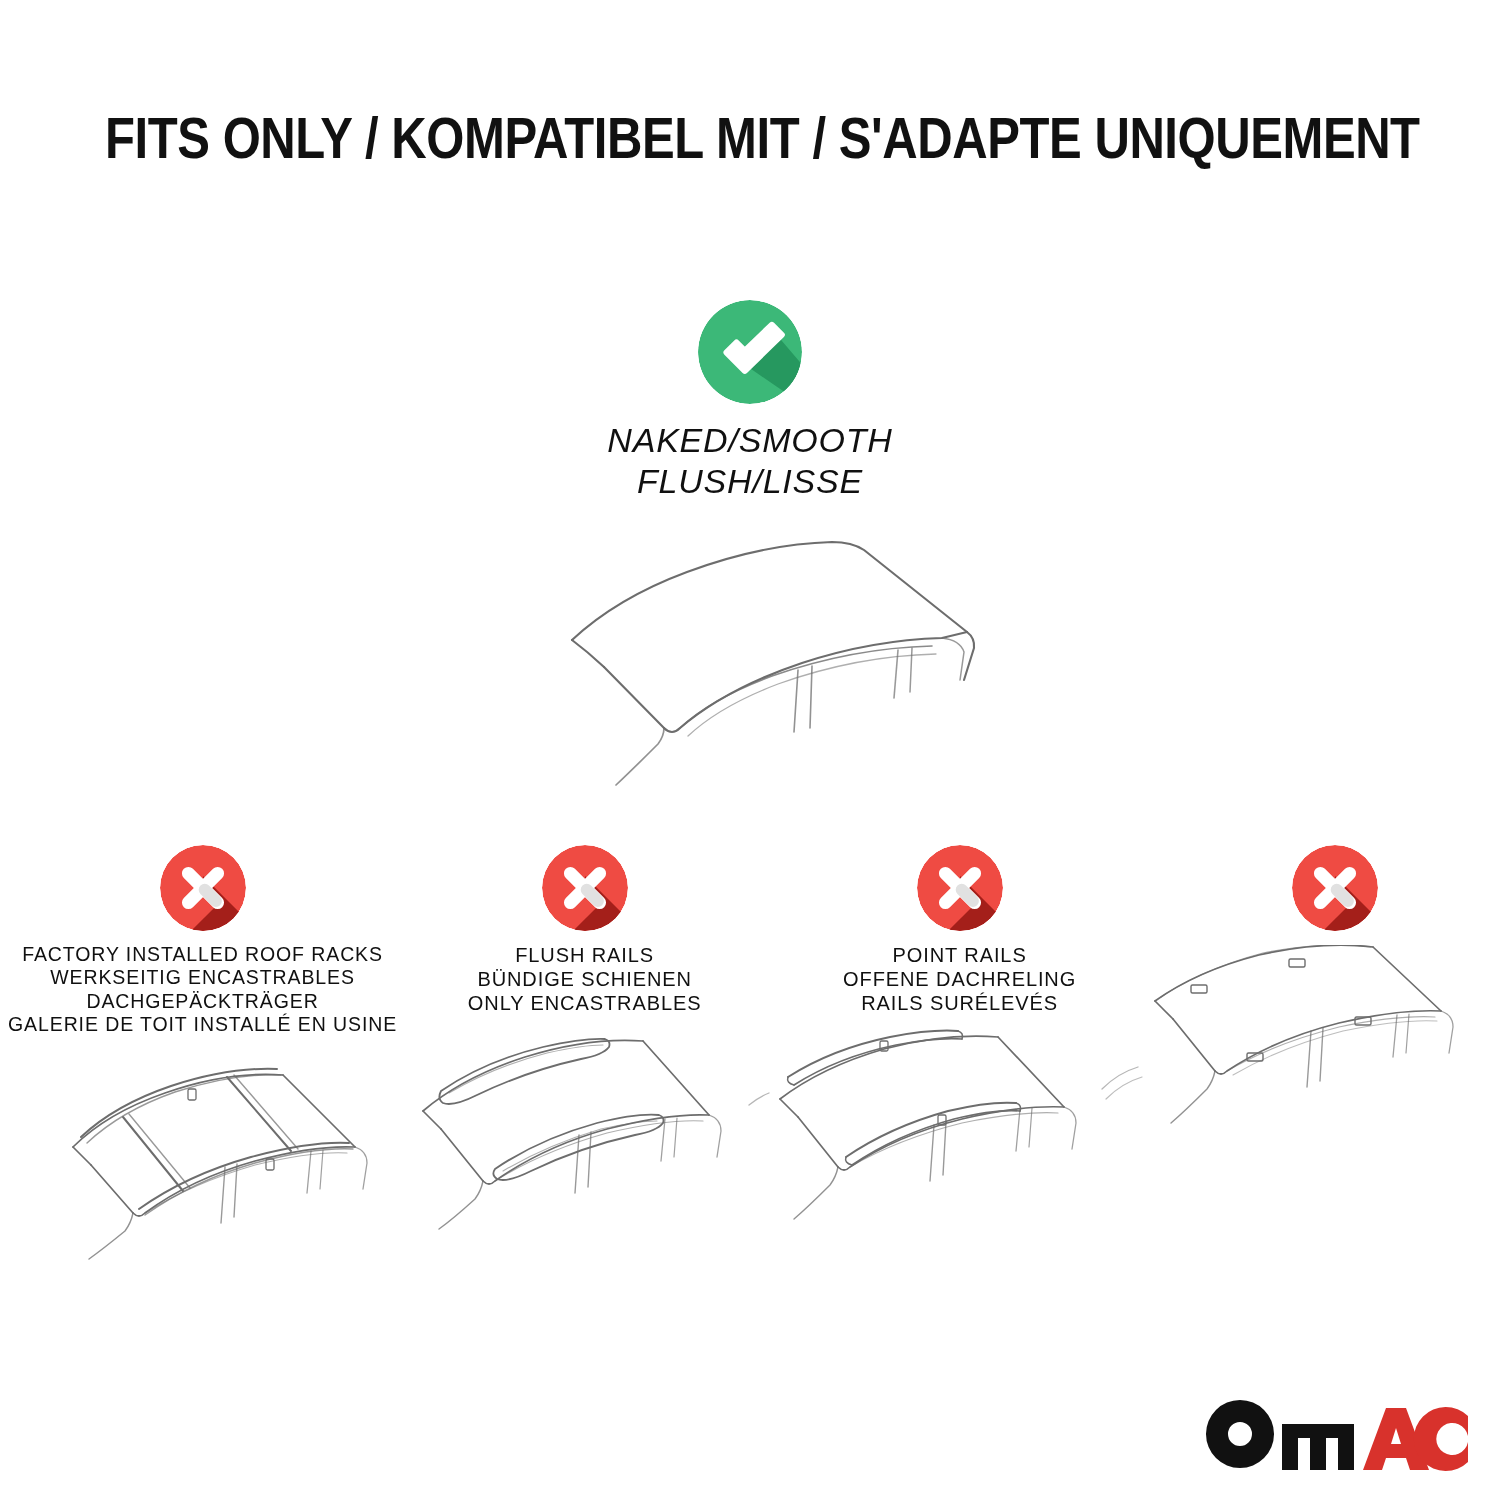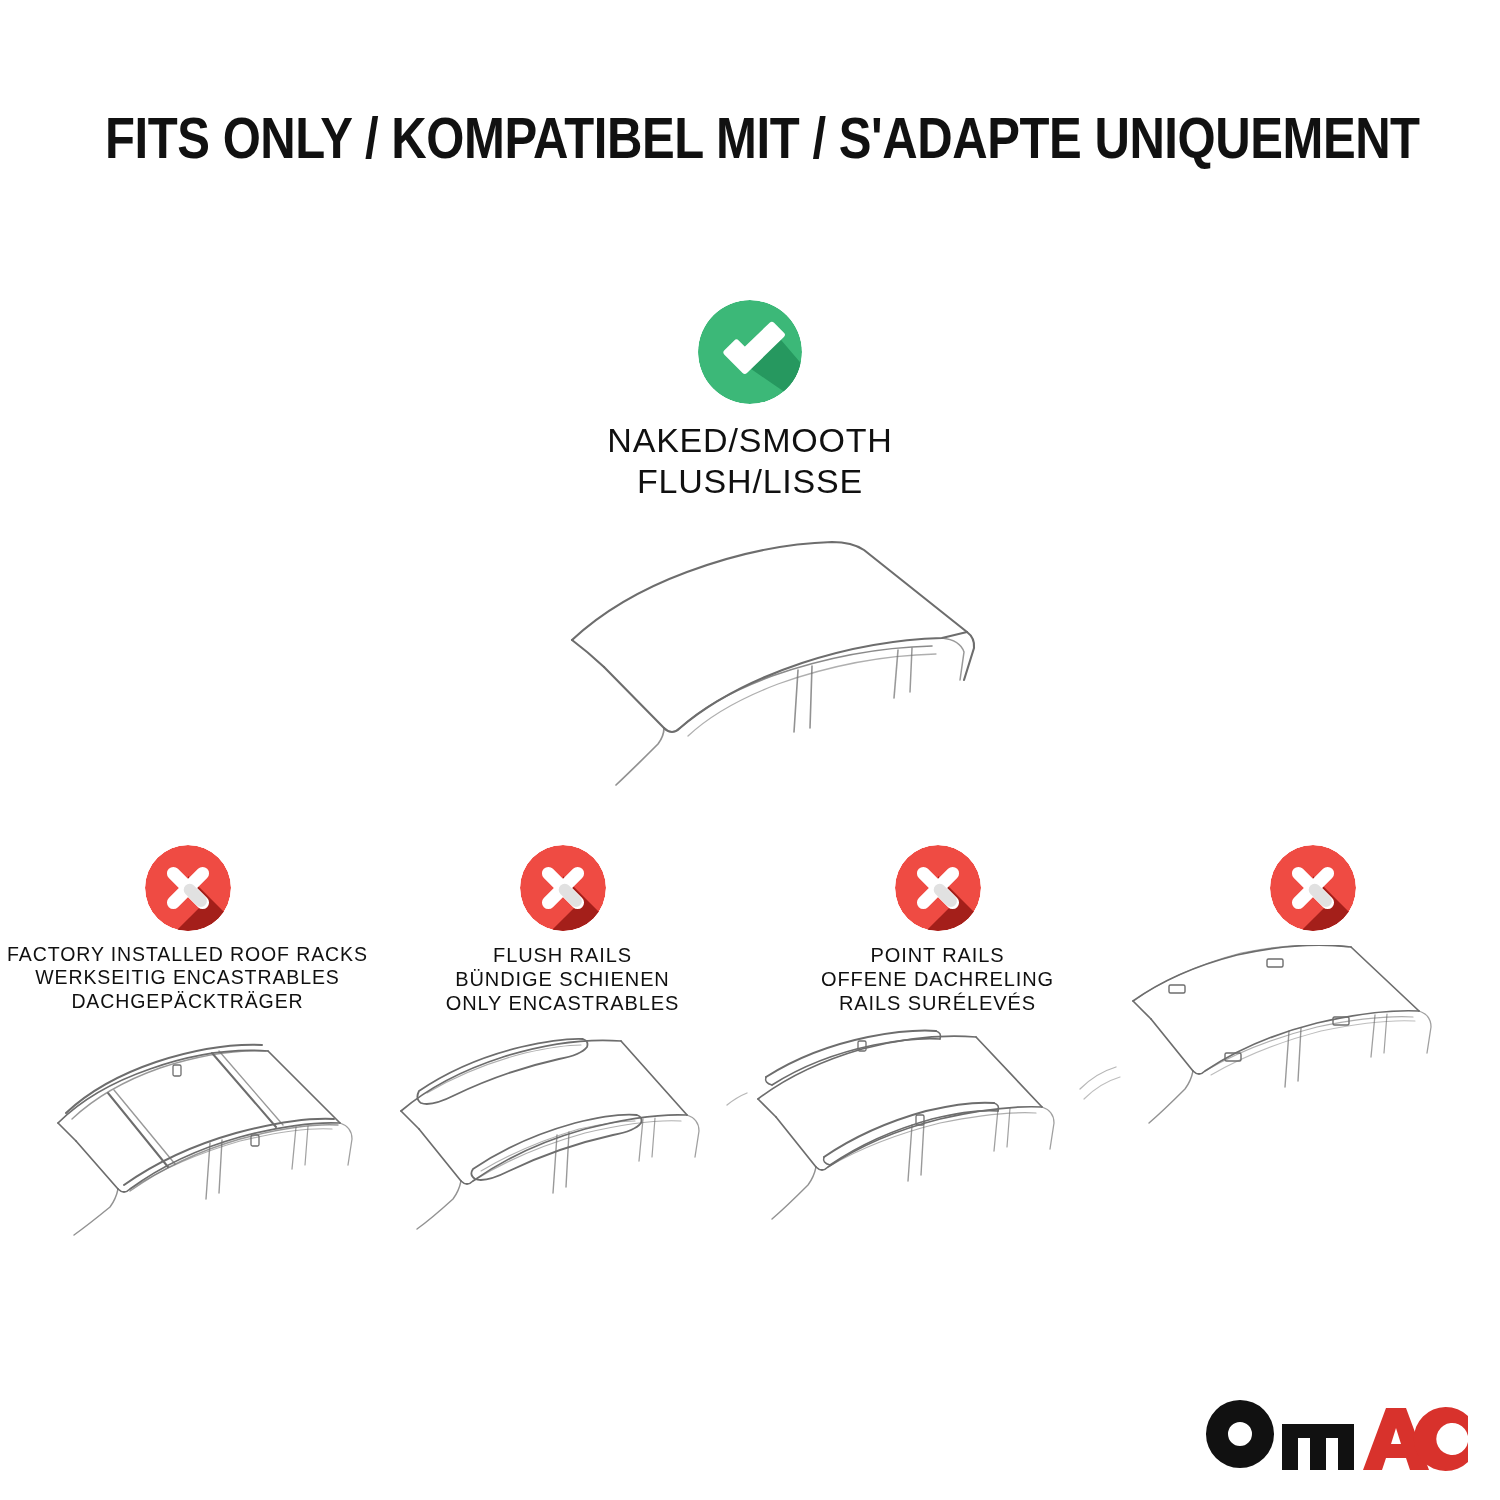--- a/index.html
+++ b/index.html
@@ -62,35 +62,35 @@
   }
   .ok-label {
     margin-top: 16px;
     text-align: center;
     font-size: 34px;
     line-height: 1.22;
     letter-spacing: 0.8px;
     color: #101010;
     font-weight: 400;
   }
-  .ok-label div { white-space: nowrap; }
+  .ok-label div { white-space: nowrap; font-style: italic; }
 
   .ok-roof {
     position: absolute;
     left: 512px;
     top: 520px;
     width: 500px;
     height: 270px;
   }
   .ok-roof svg { width: 100%; height: 100%; display: block; }
 
   
   .neg-row {
     position: absolute;
-    left: 0;
+    left: 8px;
     top: 845px;
     width: 1195px;
     display: flex;
   }
   .neg-col {
     flex: 1 1 0;
     display: flex;
     flex-direction: column;
     align-items: center;
   }
@@ -198,20 +198,21 @@
             <line x1="67" y1="33" x2="33" y2="67"></line>
           </g>
           <line x1="52" y1="52" x2="65" y2="65" stroke="#dcdcdc" stroke-width="14" stroke-linecap="round" opacity="0.85"></line>
         </g>
       </svg>
     </div>
     <div class="neg-label small">
       <div>FACTORY INSTALLED ROOF RACKS</div>
       <div>WERKSEITIG ENCASTRABLES</div>
       <div>DACHGEPÄCKTRÄGER</div>
+      <div>GALERIE DE TOIT INSTALLÉ EN USINE</div>
     </div>
     <div class="neg-roof">
       <svg viewBox="0 0 375 210" aria-hidden="true">
         <g fill="none" stroke="#6d6d6d" stroke-width="1.7" stroke-linecap="round" stroke-linejoin="round">
 
           <path d="M58 96 Q92 62 150 42 Q212 20 268 24"></path>
           <path d="M58 96 Q66 104 76 114"></path>
           <path d="M76 114 L118 162"></path>
           <path d="M118 162 Q124 168 130 162 Q176 128 240 110 Q300 94 340 96"></path>
           <path d="M268 24 L340 96"></path>

